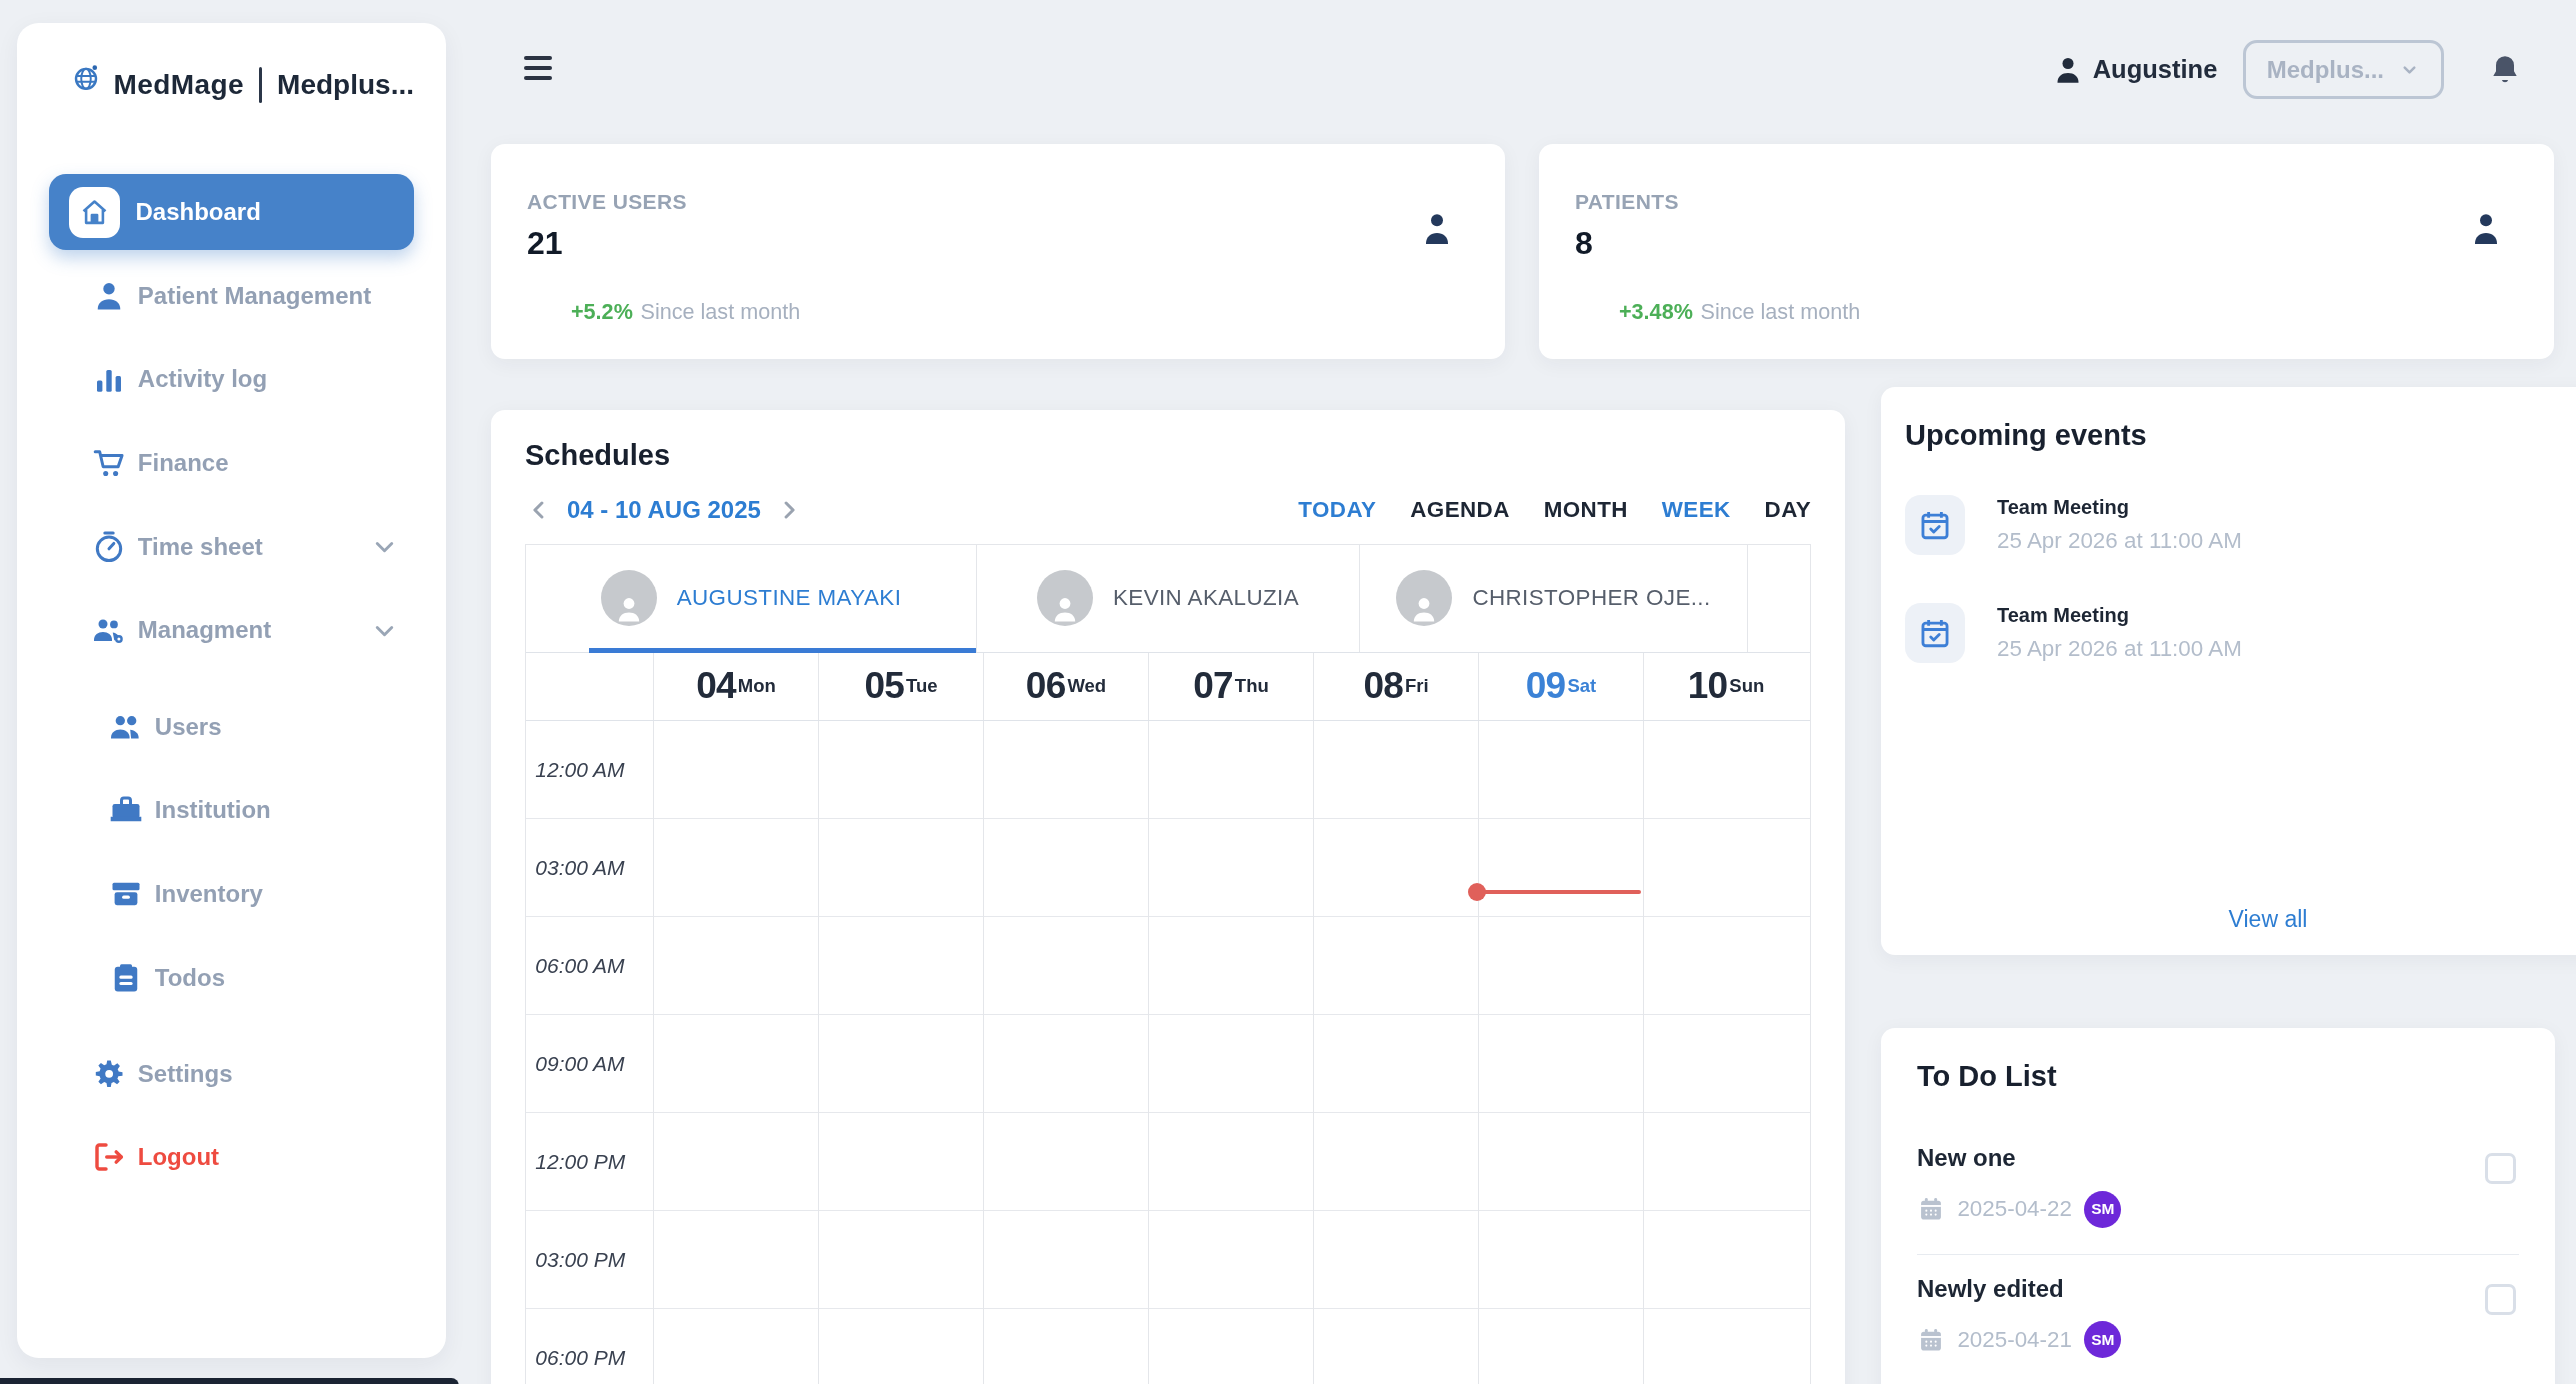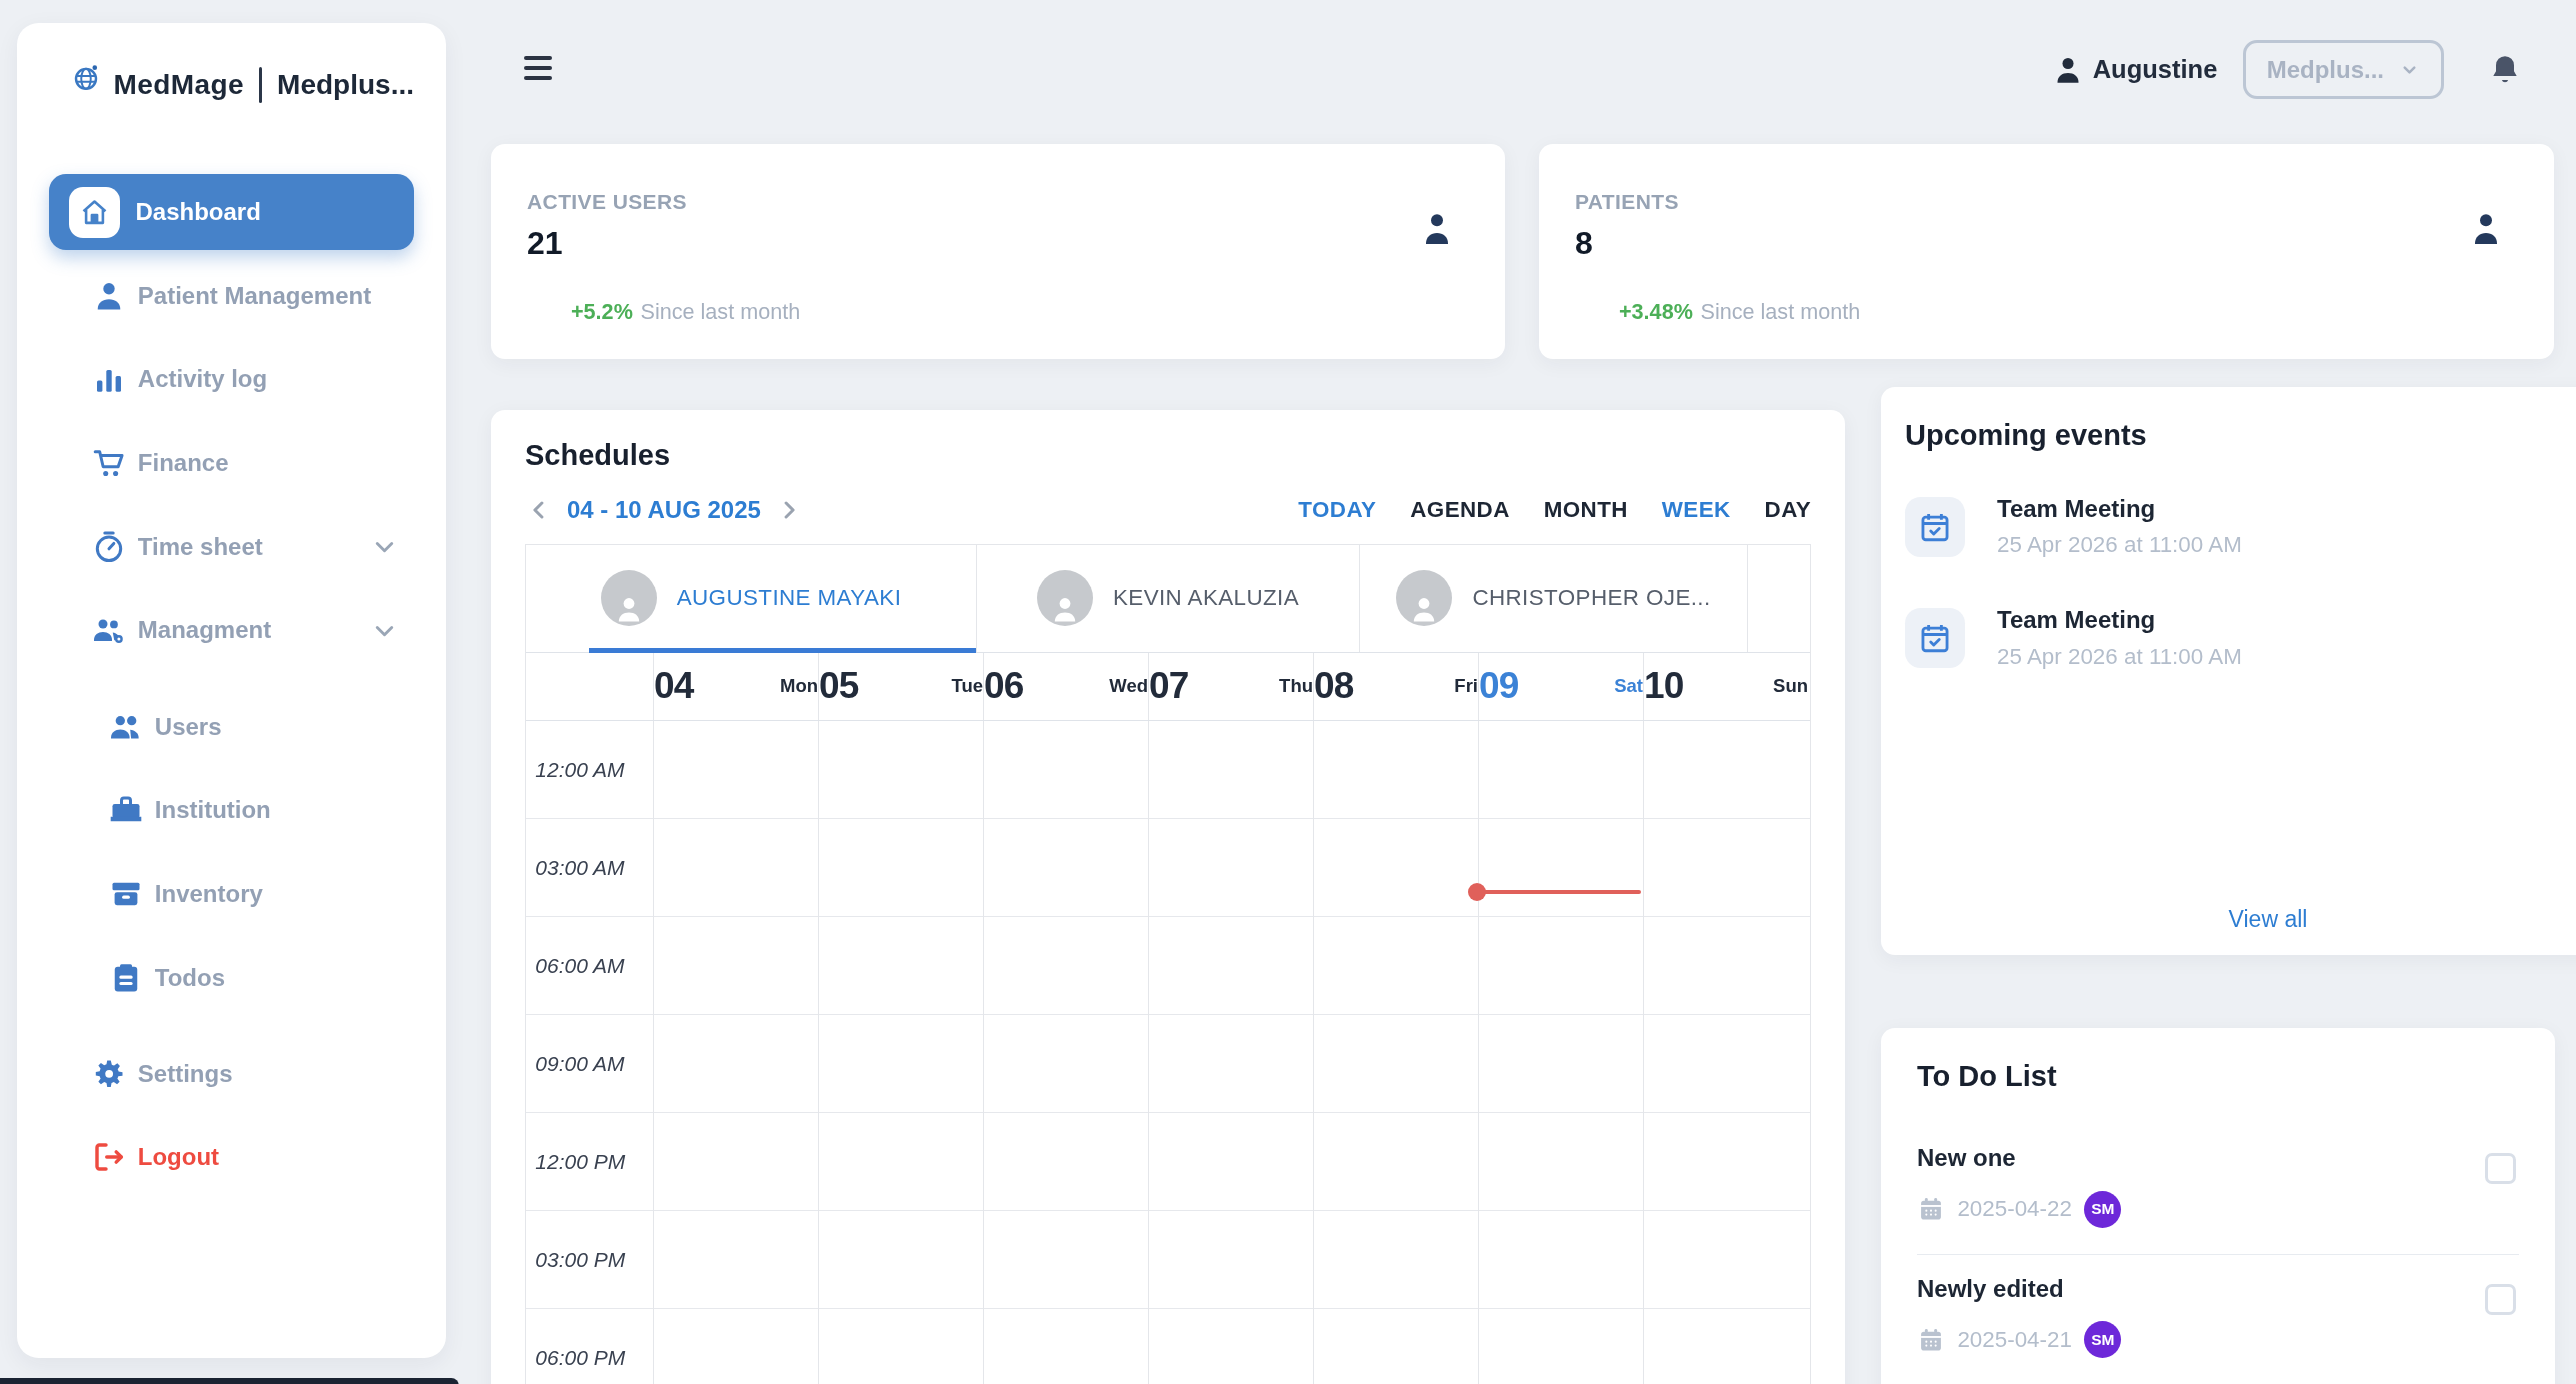--- a/index.html
+++ b/index.html
@@ -92,42 +92,42 @@
   .tabs { display:grid; grid-template-columns:451px 383px 388px 1fr; height:108px; border-bottom:1.5px solid #dfe3e9; }
   .tab { position:relative; display:flex; align-items:center; justify-content:center; gap:20px; border-right:1.5px solid #e4e6ea; cursor:pointer; }
   .tab-spacer { border-right:none; }
   .tab-avatar { width:56px; height:56px; border-radius:50%; background:#c6c9cd; display:flex; align-items:flex-end; justify-content:center; overflow:hidden; }
   .tab-avatar svg { width:36px; height:36px; }
   .tab-name { font-size:22.4px; letter-spacing:0.4px; color:#565e6b; font-weight:500; }
   .tab.active .tab-name { color:#2d7dd2; }
   .tab-underline { position:absolute; left:63px; right:0; bottom:-1.5px; height:5.4px; background:#3a7bd5; }
 
   .day-header { display:grid; grid-template-columns:127px repeat(7,165px); height:68px; border-bottom:1.5px solid #dfe3e9; }
-  .day-cell { display:flex; align-items:center; justify-content:space-between; gap:2px; border-left:1.5px solid #e4e6ea; }
+  .day-cell { display:flex; align-items:center; justify-content:center; gap:2px; border-left:1.5px solid #e4e6ea; }
   .day-num { font-size:37px; font-weight:600; color:#222b3a; letter-spacing:-0.8px; }
   .day-abbr { font-size:18.5px; font-weight:bold; color:#222b3a; }
   .day-cell.today .day-num, .day-cell.today .day-abbr { color:#3b82d6; }
 
   .grid-body {
     position:relative; display:grid; grid-template-columns:127px repeat(7,165px); height:695px;
     background-image:repeating-linear-gradient(to bottom, transparent 0, transparent 97px, #e6e8ec 97px, #e6e8ec 98px);
   }
   .time-col { display:flex; flex-direction:column; }
   .time-slot { height:98px; display:flex; align-items:center; padding-left:9.3px; font-size:21px; color:#394150;font-style:italic; }
   .day-col { border-left:1.5px solid #e4e6ea; cursor:pointer; }
   .now-line { position:absolute; left:950px; top:169px; width:165px; height:4.6px; background:#e0605a; border-radius:2.3px; }
   .now-dot { position:absolute; left:-8.5px; top:-7px; width:18.5px; height:18.5px; border-radius:50%; background:#e0605a; }
 
   
   .events-card { left:1881px; top:387px; width:774px; height:568px; padding:32px 24px; }
   .event-list { margin-top:43px; display:flex; flex-direction:column; gap:48px; }
   .event-item { display:flex; align-items:center; }
   .event-icon-box { width:60px; height:60px; border-radius:15.5px; background:#edf1f7; display:flex; align-items:center; justify-content:center; margin-right:32px; }
   .event-icon-box svg { width:34px; height:34px; }
-  .event-title { font-size:24px; font-weight:bold; color:#1d2634; }
+  .event-title { font-size:20px; font-weight:bold; color:#1d2634; }
   .event-when { font-size:22.4px; color:#b3bdcb; margin-top:9.3px; }
   .view-all { position:absolute; left:0; right:0; bottom:21.6px; text-align:center; font-size:23px; color:#2d7dd2; cursor:pointer; }
 
   
   .todo-card { left:1881px; top:1028px; width:674px; height:448px; padding:32px 36px; }
   .todo-list { margin-top:31px; }
   .todo-item { position:relative; padding:20px 0 26px 0; border-bottom:1.5px solid #e7ebf0; }
   .todo-title { font-size:24px; font-weight:bold; color:#1d2634; }
   .todo-meta { display:flex; align-items:center; margin-top:18.5px; gap:12.4px; }
   .todo-cal-icon { width:28px; height:28px; }

